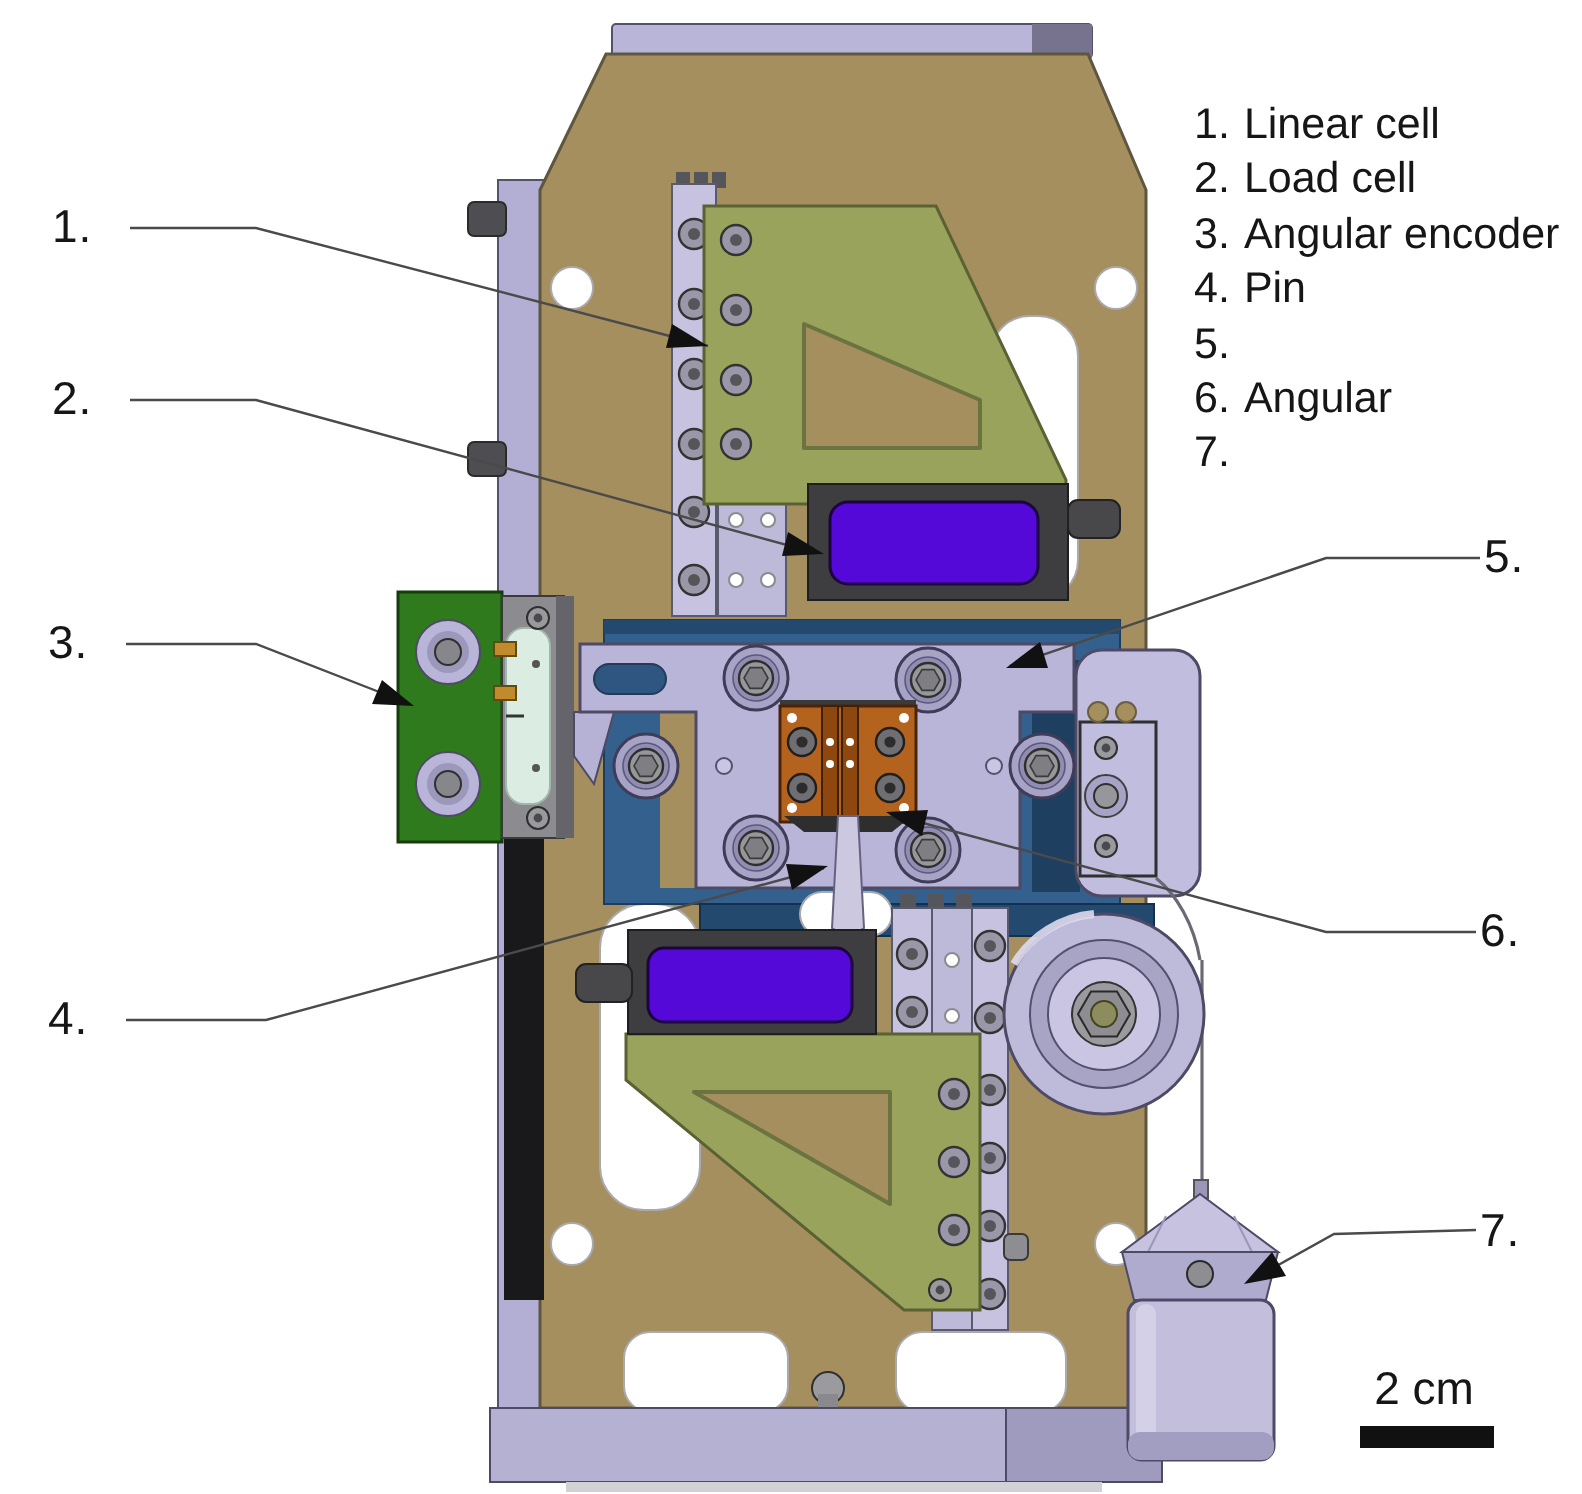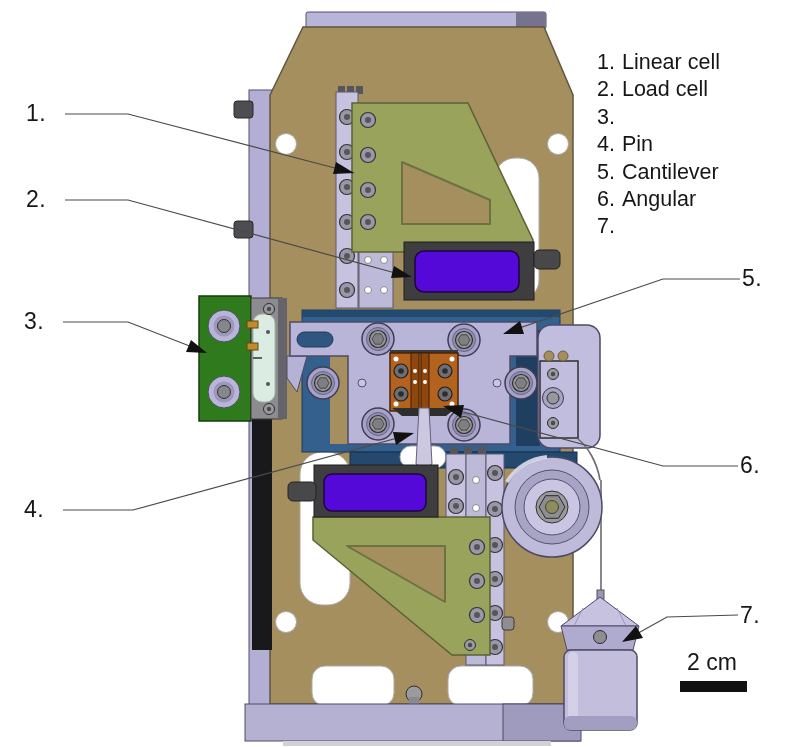--- a/index.html
+++ b/index.html
@@ -9,21 +9,21 @@
   }
   .stage svg{position:absolute;left:0;top:0;}
   .callout{
     position:absolute;font-size:23px;color:#161616;letter-spacing:0.5px;
   }
   .legend{
     position:absolute;left:597px;top:49px;display:flex;flex-direction:column;
     font-size:21.5px;line-height:27.4px;color:#161616;white-space:nowrap;
   }
   .legend-line{display:inline-flex;gap:7px;}
-  .scale{position:absolute;left:676px;top:649px;width:72px;text-align:center;}
+  .scale{position:absolute;left:676px;top:681px;width:72px;text-align:center;}
   .scale-label{font-size:23px;color:#161616;}
   .scale-bar{margin-top:5px;width:67px;height:11px;background:#111;margin-left:4px;}
 </style>
 </head>
 <body>
 
 <div class="stage">
 
 <svg width="791" height="747" viewBox="0 0 791 747">
   <defs>
@@ -275,28 +275,28 @@
   <div class="legend-line">
     <span>1.</span>
         <span>Linear cell</span>
   </div>
   <div class="legend-line">
     <span>2.</span>
         <span>Load cell</span>
   </div>
   <div class="legend-line">
     <span>3.</span>
+        <span>Angular encoder</span>
   </div>
   <div class="legend-line">
     <span>4.</span>
         <span>Pin</span>
   </div>
   <div class="legend-line">
     <span>5.</span>
-        <span>Cantilever</span>
   </div>
   <div class="legend-line">
     <span>6.</span>
         <span>Angular</span>
   </div>
   <div class="legend-line">
     <span>7.</span>
   </div>
 </div>
 

